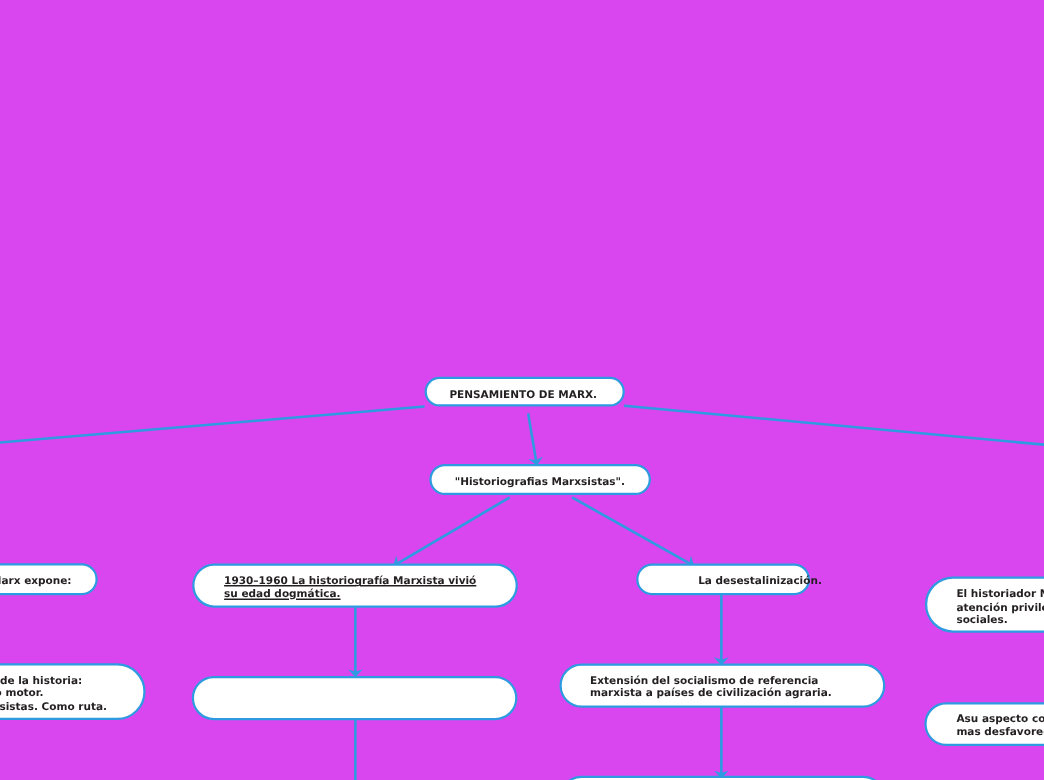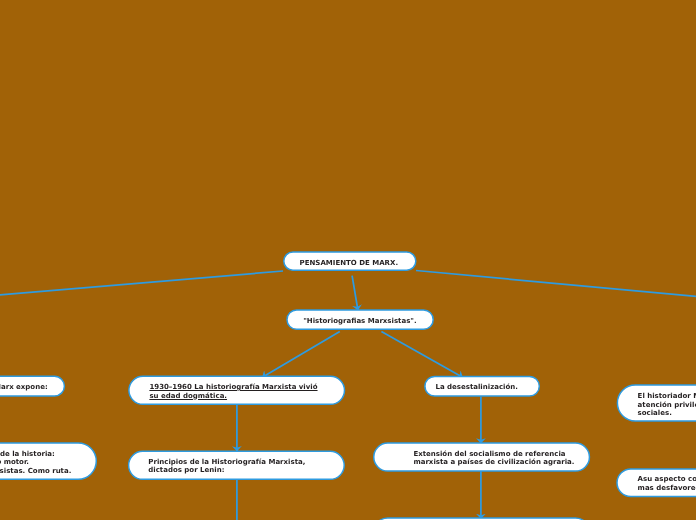--- a/index.html
+++ b/index.html
@@ -1,17 +1,17 @@
 <!DOCTYPE html>
 <html><head>
 <meta charset="utf-8">
 <style>
   html,body{margin:0;padding:0;background:#fff;}
   body{width:696px;height:520px;overflow:hidden;}
-  #canvas{position:relative;width:696px;height:520px;background:#a16207;overflow:hidden;}
+  #canvas{position:relative;width:696px;height:520px;background:#d946ef;overflow:hidden;}
   svg.layer{position:absolute;left:0;top:0;width:696px;height:520px;overflow:visible;}
   .lbl{position:absolute;font-family:"DejaVu Sans",sans-serif;font-weight:bold;color:#231f20;
        font-size:7px;line-height:8.5px;white-space:pre;z-index:3;}
   .ctr{text-align:center;}
   .lbl{text-rendering:geometricPrecision;transform:translateZ(0);opacity:0.999;}
 </style>
 </head>
 <body>
 
 <div id="canvas">
@@ -44,24 +44,22 @@
       <rect x="617.4" y="385" width="215.6" height="36" rx="18"></rect>
       <rect x="617" y="468.9" width="215.6" height="27.6" rx="13.8"></rect>
       <rect x="373.75" y="517.9" width="215.7" height="28" rx="14"></rect>
     </g>
   </svg>
 
   <div class="lbl ctr" style="left:282.7px;width:132.3px;top:258.9px;">PENSAMIENTO DE MARX.</div>
   <div class="lbl ctr" style="left:286.4px;width:147px;top:316.6px;">"Historiografias Marxsistas".</div>
   <div class="lbl" style="left:149.4px;top:383px;text-decoration:underline;">1930–1960 La historiografía Marxista vivió
 su edad dogmática.</div>
-  <div class="lbl ctr" style="left:424.2px;width:105px;top:383px;">La desestalinización.</div>
-  <div class="lbl" style="left:148.3px;top:457.6px;">Principios de la Historiografía Marxista,
-dictados por Lenin:</div>
-  <div class="lbl" style="left:393.4px;top:449.8px;margin-left:20px;">Extensión del socialismo de referencia
+  <div class="lbl ctr" style="left:424.2px;width:105px;top:383px;padding-left:30px;">La desestalinización.</div>
+  <div class="lbl" style="left:393.4px;top:449.8px;">Extensión del socialismo de referencia
 marxista a países de civilización agraria.</div>
   <div class="lbl" style="left:-6.0px;top:383.3px;">Marx expone:</div>
   <div class="lbl" style="left:-97.8px;top:449.8px;">Concepción materialista de la historia:
 La lucha de clases. Como motor.
 Los principios eran marxsistas. Como ruta.</div>
   <div class="lbl" style="left:637.6px;top:392px;">El historiador Marxista presta una
 atención privilegiada a las estructuras
 sociales.</div>
   <div class="lbl" style="left:637.6px;top:475.2px;">Asu aspecto contribuyen las clases
 mas desfavorecidas.</div>

